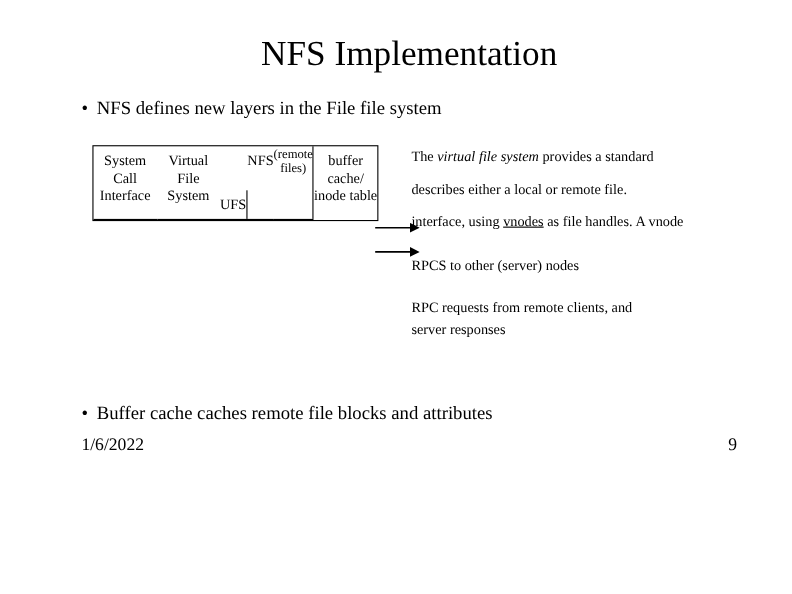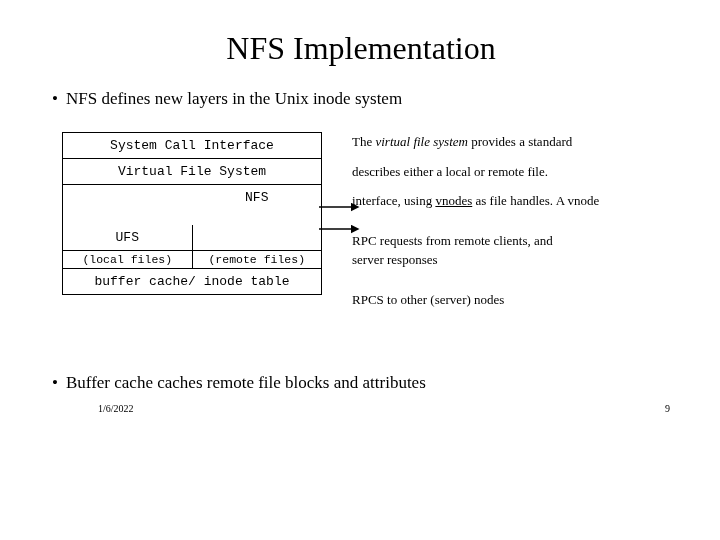--- a/index.html
+++ b/index.html
@@ -9,21 +9,21 @@
       background: #ffffff;
       font-family: 'Times New Roman', Times, serif;
       color: #000000;
       overflow: hidden;
       position: relative;
     }
 
     .slide {
       width: 720px;
       height: 434px;
-      padding: 30px 50px 20px 52px;
+      padding: 30px 50px 20px 74px;
       display: flex;
       flex-direction: column;
     }
 
     .title {
       font-size: 32px;
       font-weight: normal;
       text-align: center;
       margin-bottom: 22px;
       color: #000;
@@ -86,31 +86,29 @@
       display: flex;
       align-items: flex-start;
     }
 
     .footer {
       display: flex;
       justify-content: space-between;
       align-items: flex-end;
       margin-top: auto;
       padding-top: 10px;
-      font-size: 10px;
-      margin-left: 46px;
+      font-size: 16px;
     }
 
     .diagram-wrapper {
       display: flex;
-      flex-direction: column;
+      flex-direction: row;
       width: 260px;
       border: 1.5px solid #000;
       margin-bottom: 0;
-      font-family: Liberation Mono, monospace;
     }
 
     .diag-row {
       border-bottom: 1.5px solid #000;
       text-align: center;
       padding: 5px 0;
       font-size: 13px;
       width: 100%;
     }
 
@@ -153,36 +151,35 @@
   </style>
 </head>
 <body>
 
 <div class="slide">
 
   <h1 class="title">NFS Implementation</h1>
 
   <div class="bullet-point">
     <span class="bullet-dot">•</span>
-    <span>NFS defines new layers in the Unix inode system</span>
+    <span>NFS defines new layers in the File file system</span>
   </div>
 
   <div class="main-content">
 
     <div class="diagram-area">
       <div style="position:relative; width:260px;">
         <div class="diagram-wrapper">
           <div class="diag-row">System Call Interface</div>
           <div class="diag-row">Virtual File System</div>
           <div class="diag-inner-row">
             <div class="diag-cell">UFS</div>
             <div class="diag-cell">NFS</div>
           </div>
           <div class="diag-sublabel-row">
-            <div class="diag-sublabel">(local files)</div>
             <div class="diag-sublabel">(remote files)</div>
           </div>
           <div class="diag-row">buffer cache/ inode table</div>
         </div>
 
         <svg style="position:absolute; right:-42px; top: 68px;" width="45" height="14">
           <defs>
             <marker id="ah1" markerWidth="6" markerHeight="6" refX="3" refY="3" orient="auto">
               <path d="M0,0 L6,3 L0,6 Z" fill="#000"></path>
             </marker>
@@ -202,25 +199,25 @@
     </div>
 
     <div class="text-area">
       <div class="text-block">
         <span>The </span><span class="italic">virtual file system</span><span> provides a standard</span>
       </div>
       <div class="text-block">describes either a local or remote file.</div>
       <div class="text-block">
         interface, using <span class="underline">vnodes</span> as file handles.  A vnode
       </div>
+      <div class="text-block" style="margin-top: 10px;">RPCS to other (server) nodes</div>
       <div class="text-block" style="margin-top: 10px;">
         <span>RPC requests from remote clients, and</span><br>
         <span>server responses</span>
       </div>
-      <div class="text-block" style="margin-top: 10px;">RPCS to other (server) nodes</div>
     </div>
 
   </div>
 
   <div class="bottom-bullet">
     <span class="bullet-dot">•</span>
     <span>Buffer cache caches remote file blocks and attributes</span>
   </div>
 
   <div class="footer">

